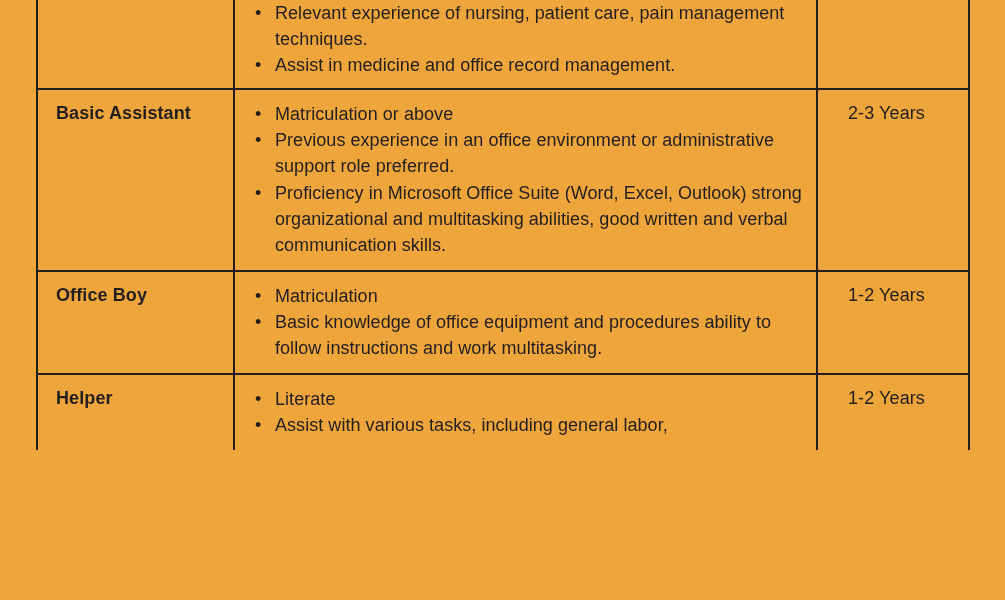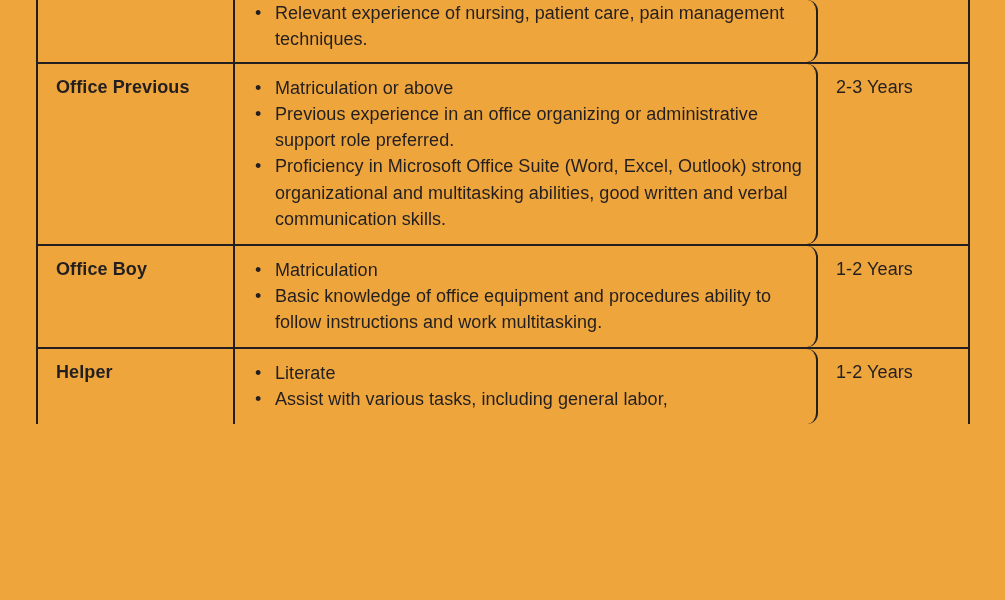--- a/index.html
+++ b/index.html
@@ -44,26 +44,25 @@
     box-sizing: border-box;
     border-right: 2px solid #231f20;
     padding: 12px 10px 12px 18px;
   }
   .cell-req {
     width: 583px;
     flex: 0 0 583px;
     box-sizing: border-box;
     border-right: 2px solid #231f20;
     padding: 11px 14px 12px 14px;
-    border-radius: 11px;
   }
   .cell-exp {
     flex: 1 1 auto;
     box-sizing: border-box;
-    padding: 12px 10px 12px 18px;
+    padding: 12px 10px 12px 30px;
     border-radius: 7px;
   }
   .role-text {
     font-size: 18px;
     font-weight: bold;
     line-height: 1.25;
     letter-spacing: .1px;
   }
   .exp-text {
     font-size: 18px;
@@ -112,35 +111,36 @@
 <div class="page">
   <div class="table">
 
     <div class="row partial">
       <div class="cell-role">
         <div class="role-text"></div>
       </div>
       <div class="cell-req">
         <ul class="req-list">
           <li>Relevant experience of nursing, patient care, pain management techniques.</li>
+          <li>Assist in medicine and office record management.</li>
         </ul>
       </div>
       <div class="cell-exp">
         <div class="exp-text"></div>
       </div>
     </div>
 
     <div class="row">
       <div class="cell-role">
-        <div class="role-text">Office Previous</div>
+        <div class="role-text">Basic Assistant</div>
       </div>
       <div class="cell-req">
         <ul class="req-list">
           <li>Matriculation or above</li>
-          <li>Previous experience in an office organizing or administrative support role preferred.</li>
+          <li>Previous experience in an office environment or administrative support role preferred.</li>
           <li>Proficiency in Microsoft Office Suite (Word, Excel, Outlook) strong organizational and multitasking abilities, good written and verbal communication skills.</li>
         </ul>
       </div>
       <div class="cell-exp">
         <div class="exp-text">2-3 Years</div>
       </div>
     </div>
 
     <div class="row">
       <div class="cell-role">

